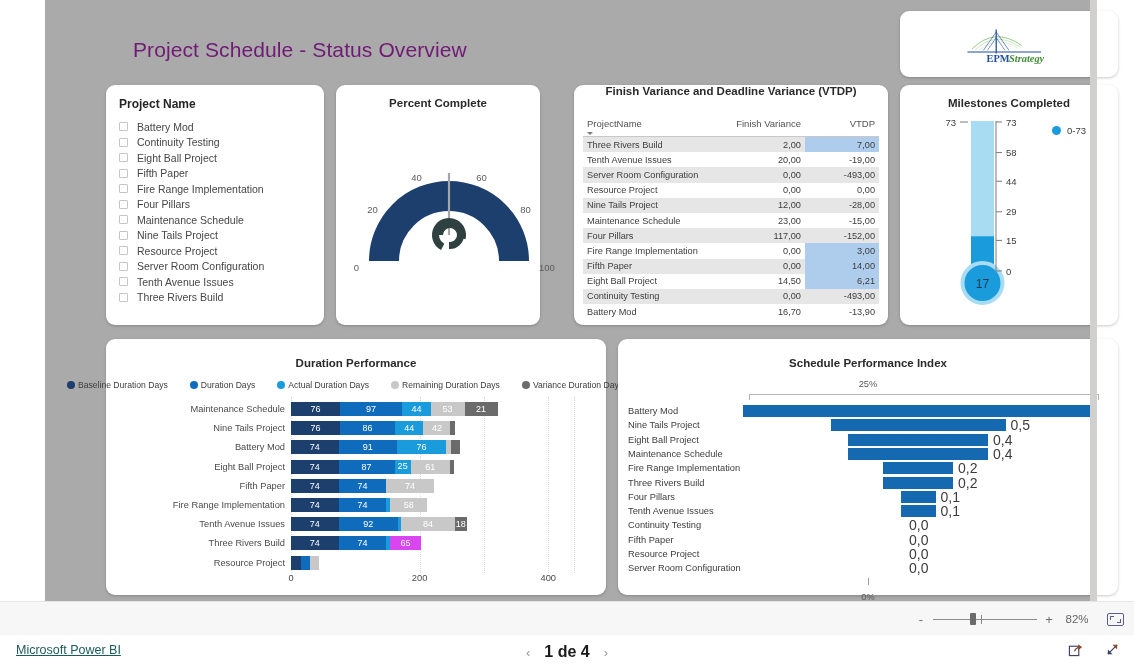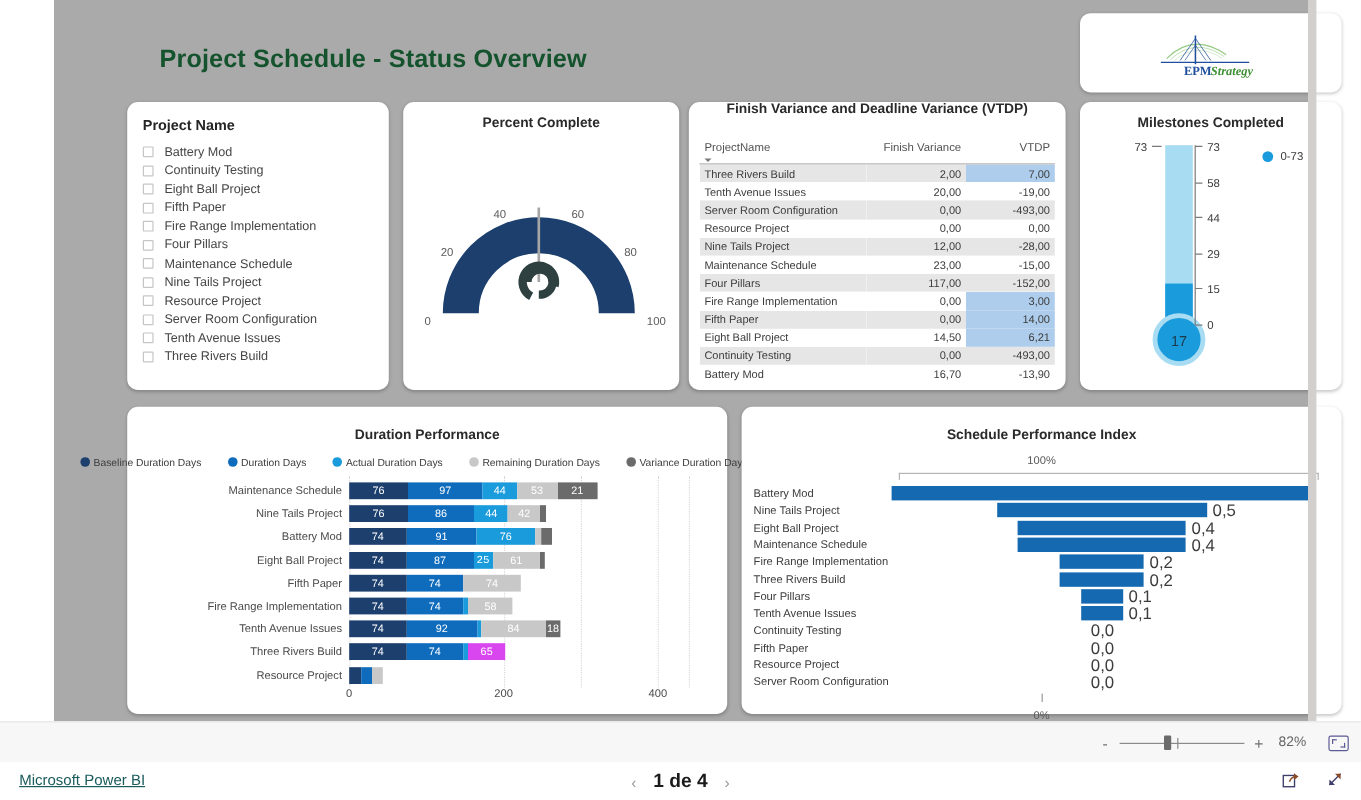--- a/index.html
+++ b/index.html
@@ -21,21 +21,21 @@
     background: #aaaaaa;
   }
   #canvas-scroll-right {
     position: absolute; left: 1090px; top: 0; width: 7px; height: 601px;
     background: #d2cfcf;
   }
 
   
   #page-title {
     position: absolute; left: 88px; top: 38px;
-    font-size: 21px; font-weight: bold; color: #14532d;
+    font-size: 21px; font-weight: normal; color: #701a75;
     letter-spacing: .1px;
   }
 
   
   .card {
     position: absolute; background: #ffffff; border-radius: 9px;
     box-shadow: 0 1px 3px rgba(0,0,0,.22);
   }
   #logo-card { left: 855px; top: 11px; width: 218px; height: 66px; }
   #logo-wrap {
@@ -62,21 +62,21 @@
   }
   .slicer-box {
     width: 9px; height: 9px; border: 1px solid #c6c6c6;
     background: #fff; flex: 0 0 auto; border-radius: 1px;
   }
   .slicer-label {
     margin-left: 9px; font-size: 10.5px; color: #464646; white-space: nowrap;
   }
 
   
-  #gauge-card { left: 291px; top: 85px; width: 230px; height: 240px; padding-left: 15px; }
+  #gauge-card { left: 291px; top: 85px; width: 204px; height: 240px; padding-left: 15px; }
   #gauge-title { top: 12px; }
   #gauge-svg { position: absolute; left: 0; top: 26px; width: 226px; height: 180px; }
   #gauge-value {
     position: absolute; left: 0; right: 0; top: 278px; text-align: center;
     font-size: 19px; color: #555; font-weight: normal;
   }
   .gauge-tick { font-size: 9.5px; fill: #5c5c5c; font-family: "Liberation Sans", sans-serif; }
 
   
   #table-card { left: 529px; top: 85px; width: 314px; height: 240px; }
@@ -588,21 +588,21 @@
             </div>
           </div>
         <div id="dp-scrollbar">
           <div id="dp-scrollthumb"></div>
         </div>
       </div>
 
       <div class="card" id="spi-card">
         <div class="card-title" id="spi-title">Schedule Performance Index</div>
         <div id="spi-plot">
-          <div id="spi-top-label" style="top:0">100%</div>
+          <div id="spi-top-label" style="top:0">25%</div>
           <div id="spi-bracket"></div>
           <div id="spi-rows">
               <div class="spi-row" style="top: 25px;">
                 <span class="spi-cat">Battery Mod</span>
                 <span class="spi-bar" style="width: 350px; left: 125px; background: rgb(21, 105, 176);"></span>
               </div>
               <div class="spi-row" style="top: 39.3px;">
                 <span class="spi-cat">Nine Tails Project</span>
                 <span class="spi-bar" style="width: 175px; left: 212.5px; background: rgb(21, 105, 176);"></span>
                 <span class="spi-val" style="left: 392.5px;">0,5</span>

